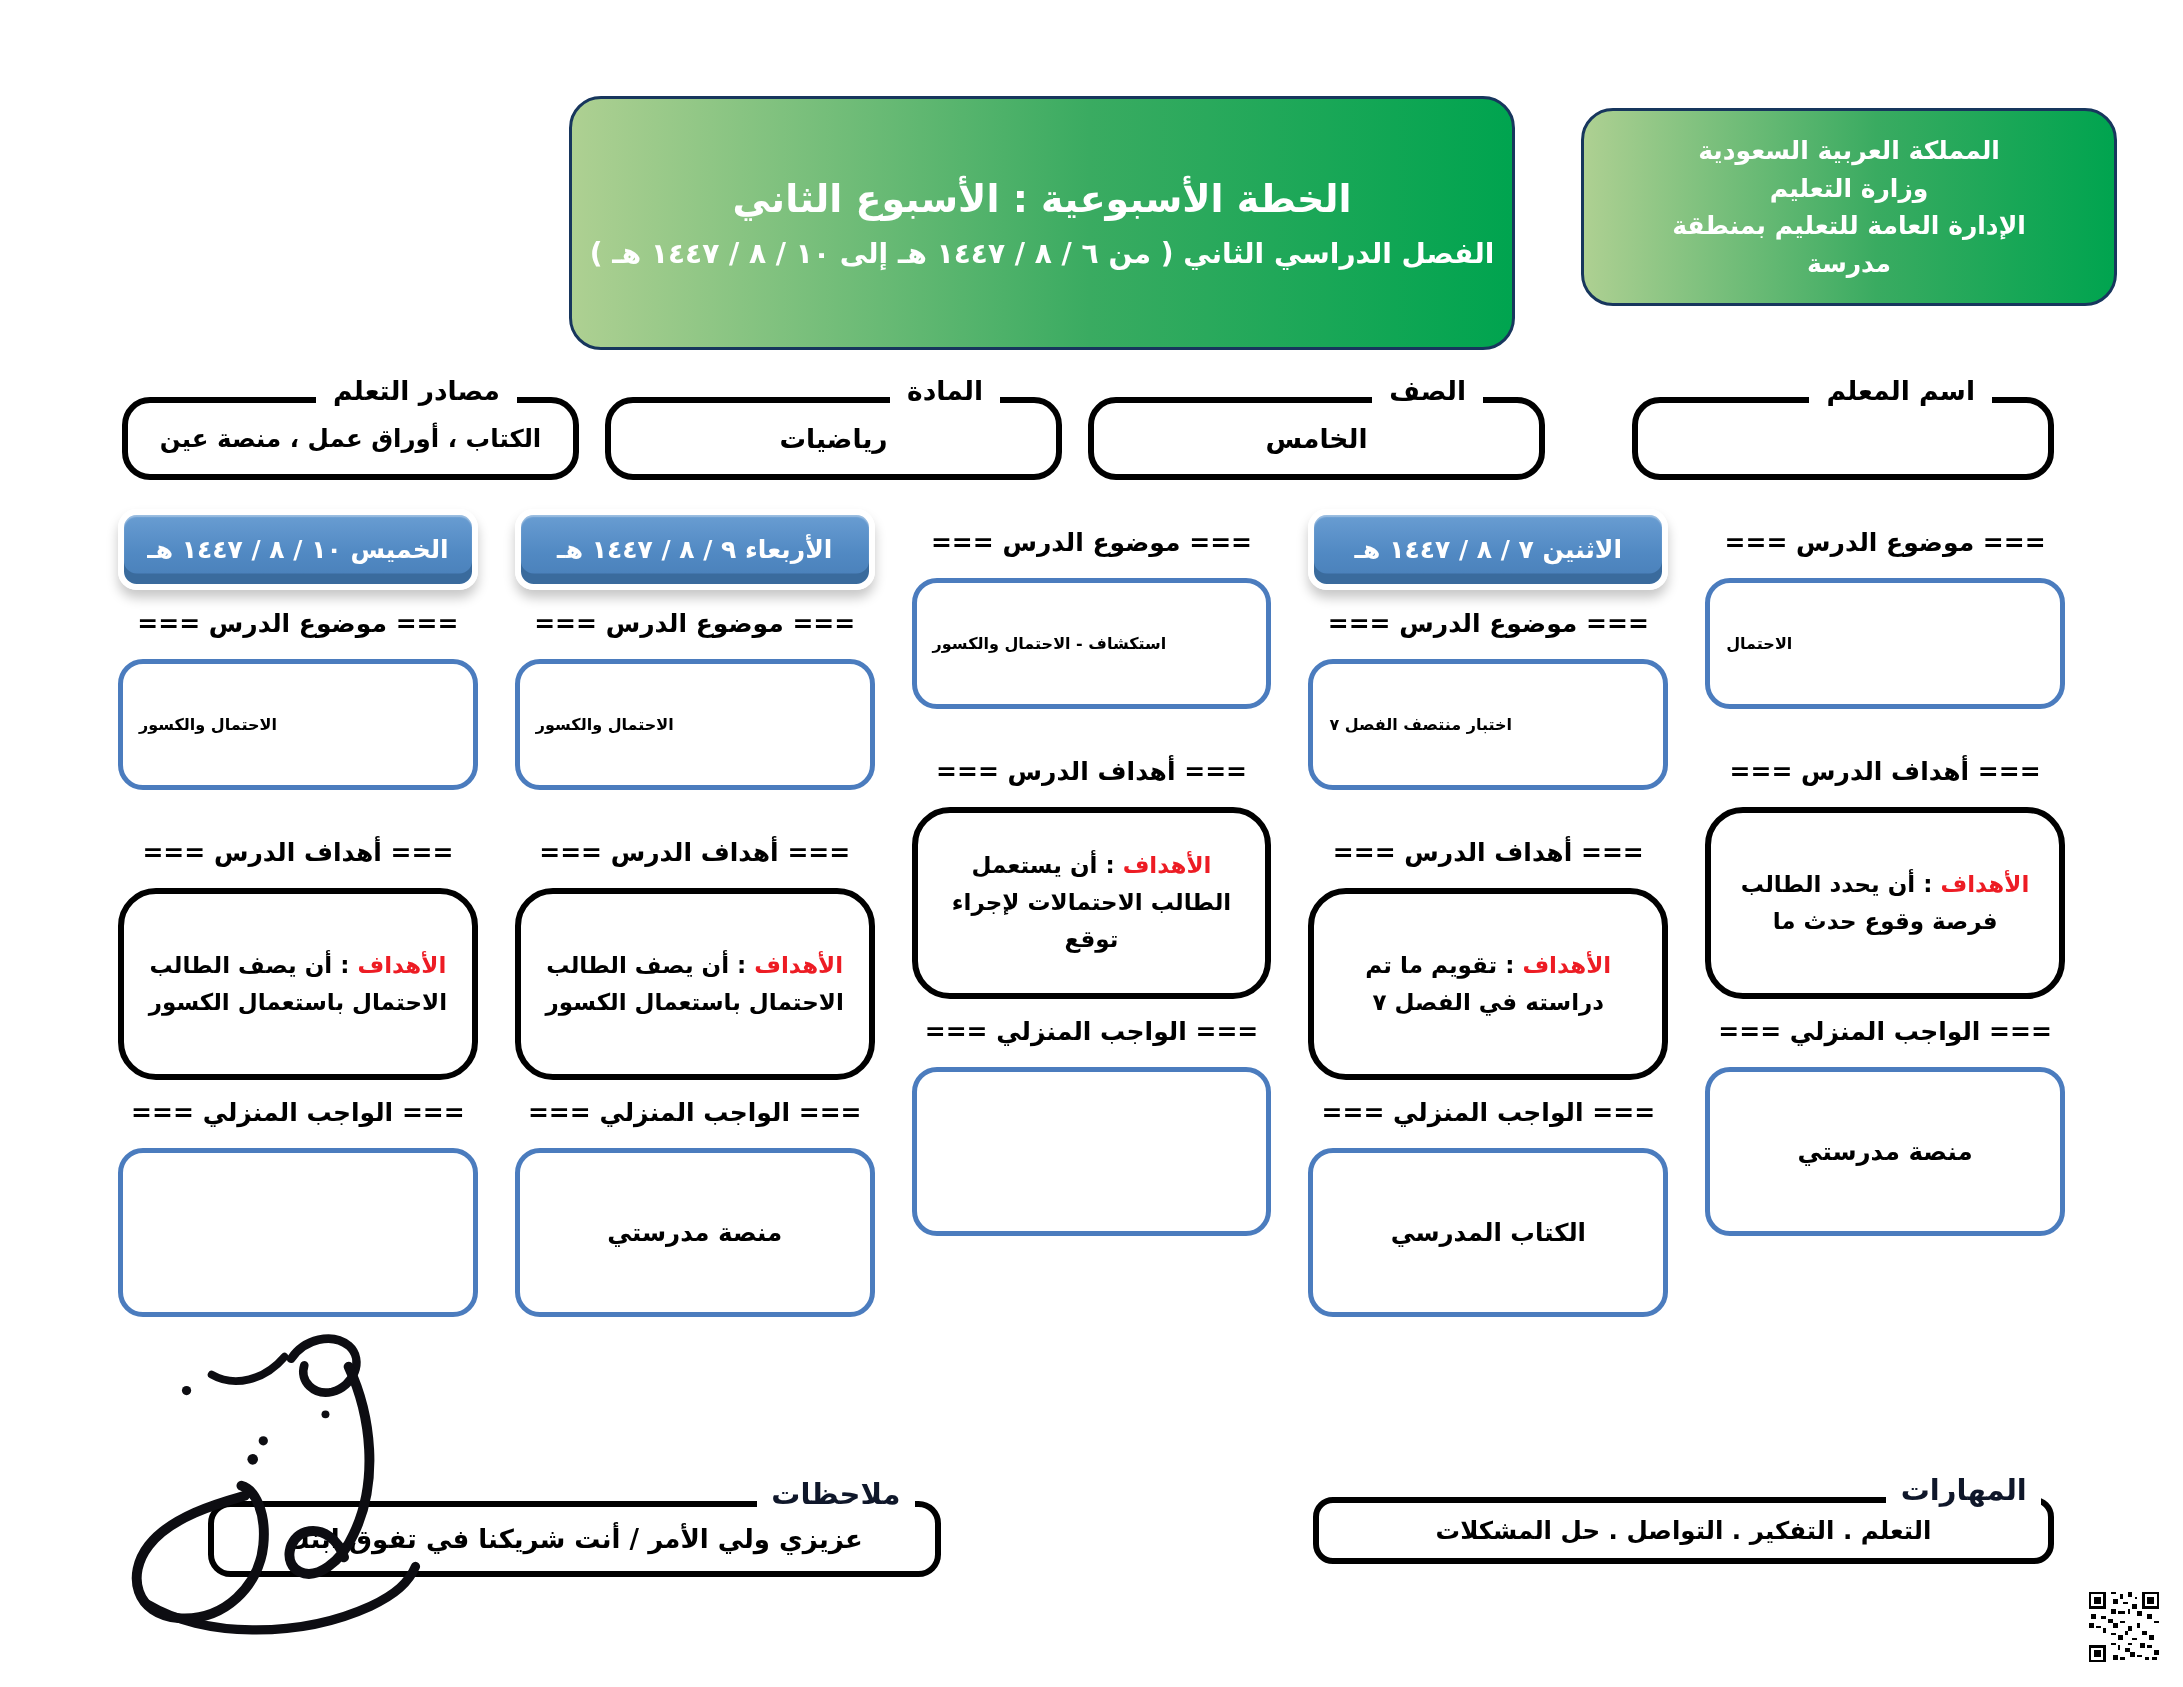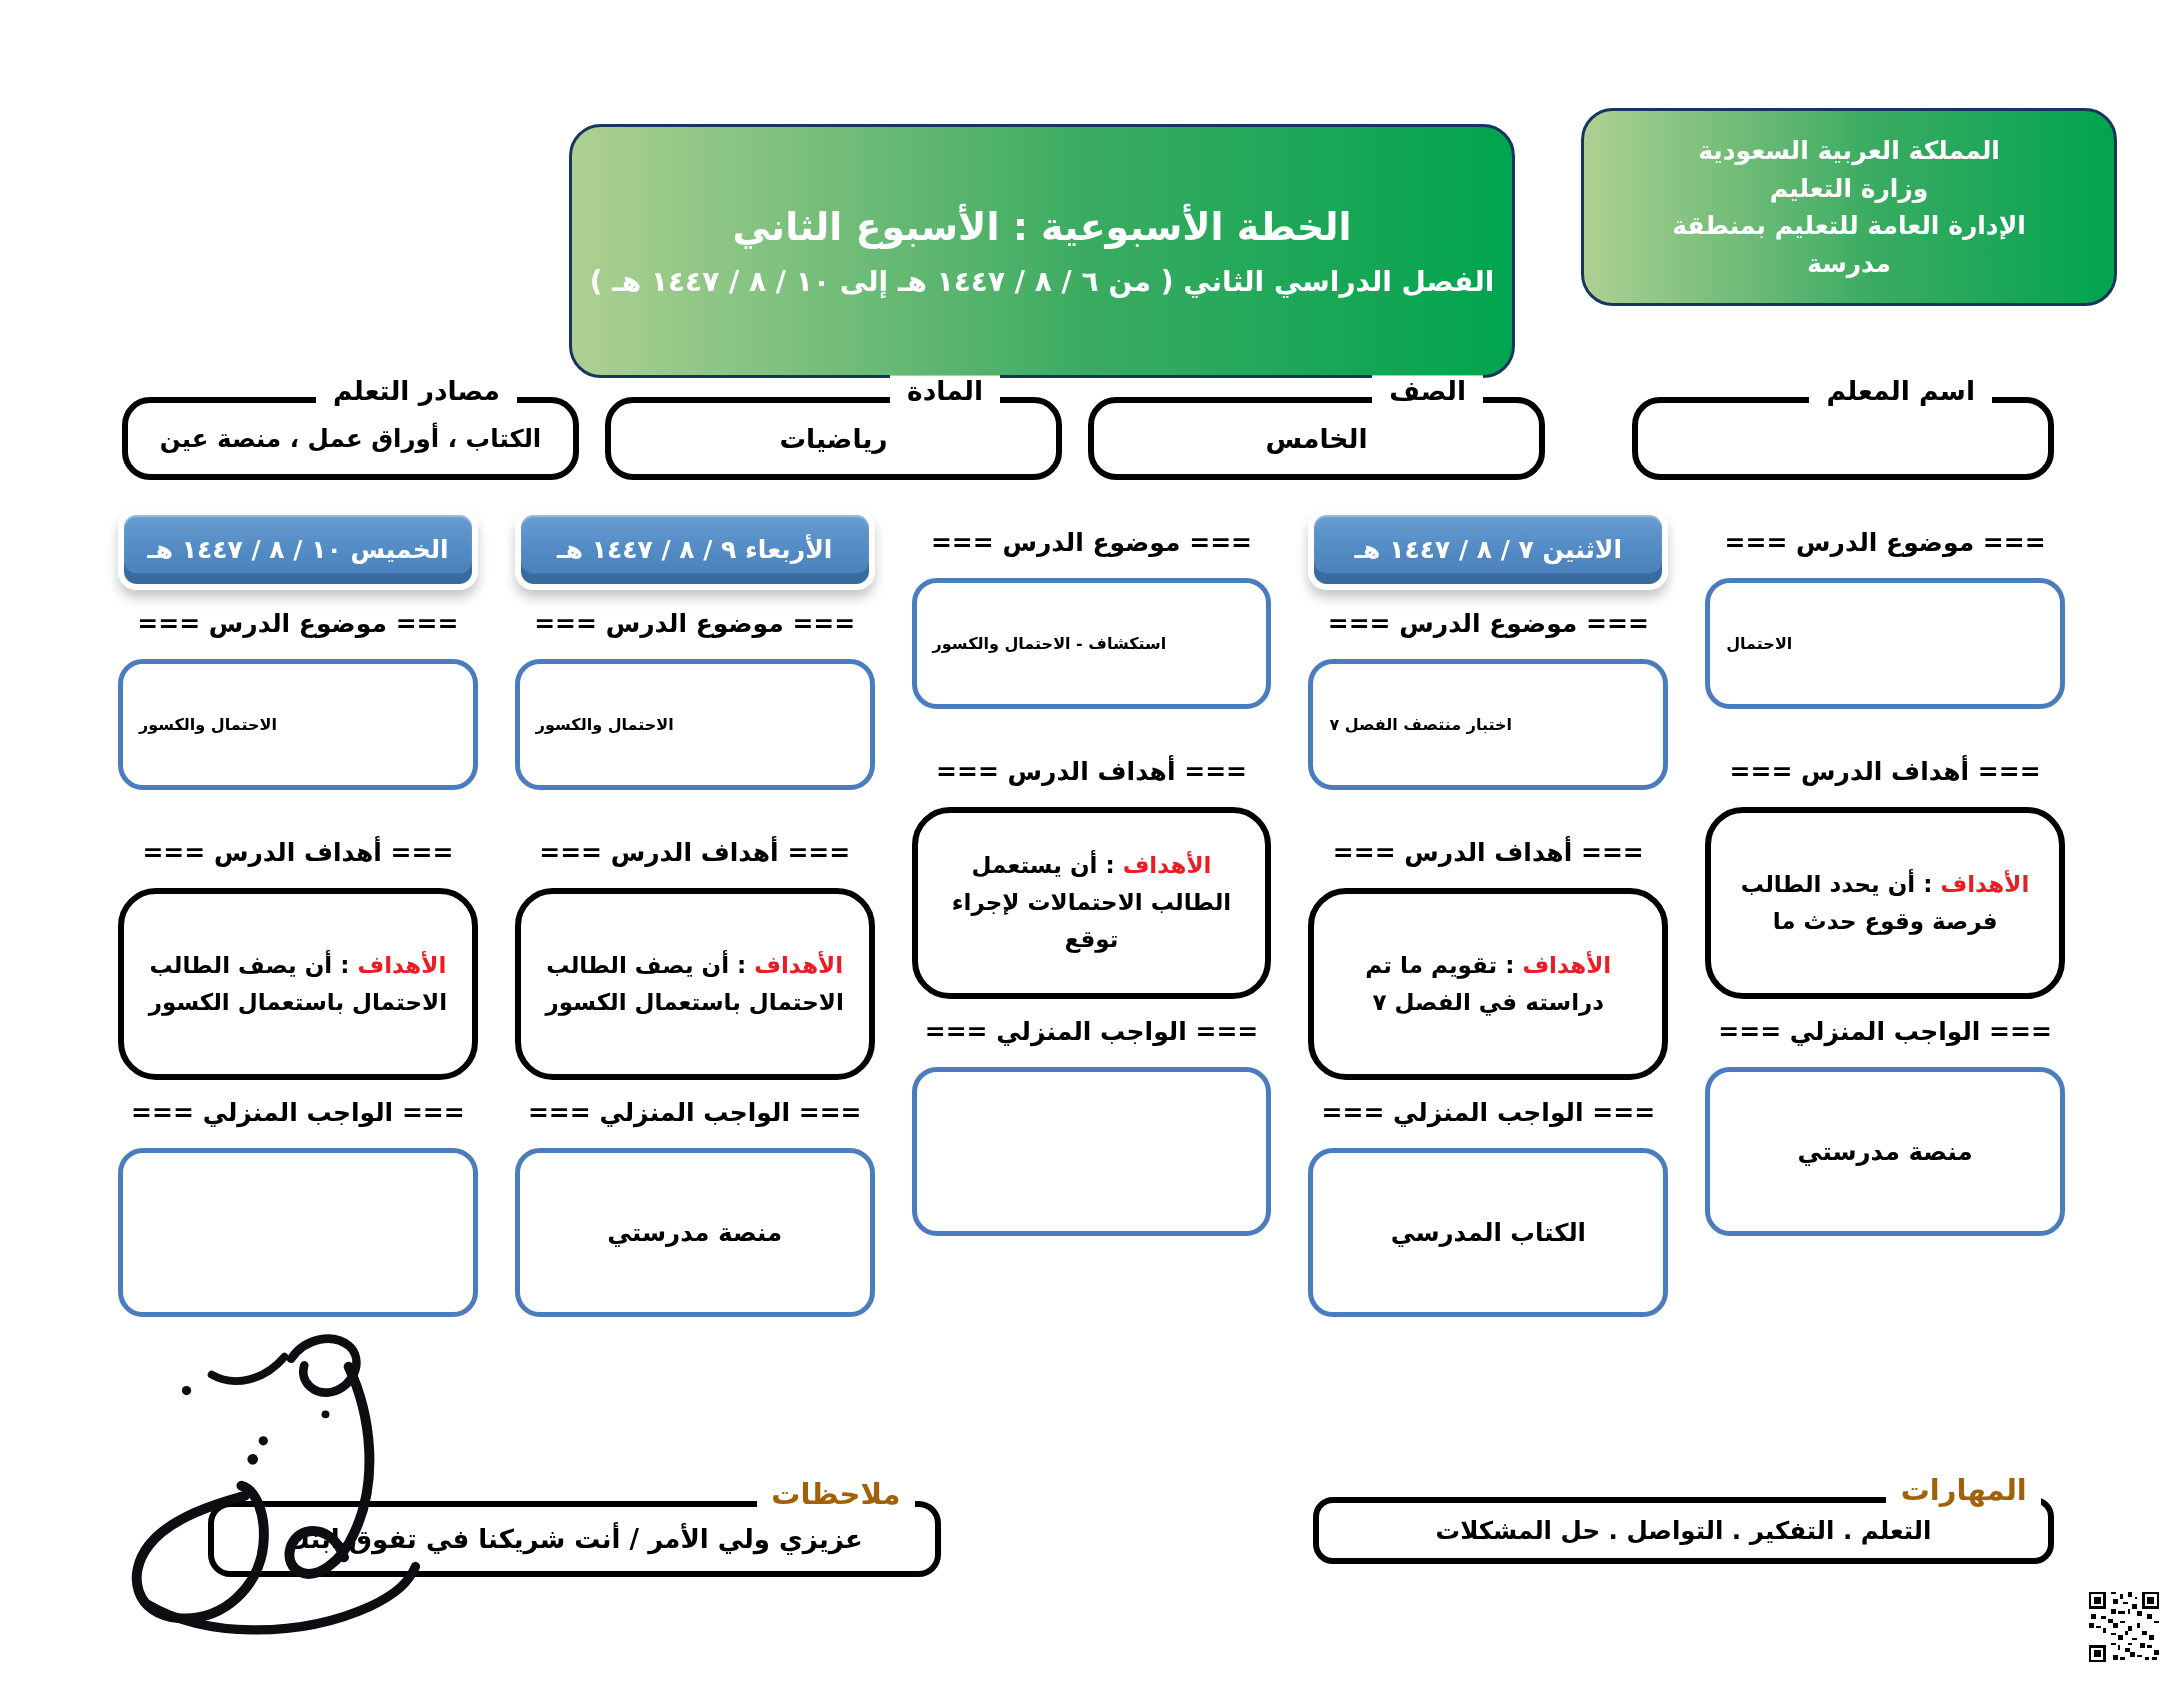--- a/index.html
+++ b/index.html
@@ -10,21 +10,21 @@
   }
   
   .green-box{
     position:absolute;box-sizing:border-box;
     background:linear-gradient(to right,#aed092 0%,#3aab61 55%,#00a44f 100%);
     border:3.3px solid #17365d;border-radius:32px;
     color:#fff;font-weight:bold;text-align:center;
     display:flex;flex-direction:column;justify-content:center;align-items:center;
   }
   .ministry-box{top:108px;right:66px;width:536px;height:198px;font-size:25px;line-height:1.5;}
-  .title-box{top:124px;right:668px;width:946px;height:254px;gap:16px;}
+  .title-box{top:96px;right:668px;width:946px;height:254px;gap:16px;}
   .plan-title{font-size:38px;font-weight:bold;}
   .plan-subtitle{font-size:28px;font-weight:bold;}
   
   .info-field{
     position:absolute;top:397px;height:83px;box-sizing:border-box;
     border:6px solid #000;border-radius:28px;background:#fff;
     display:flex;align-items:center;justify-content:center;
     font-weight:bold;font-size:26.5px;
   }
   .f-teacher{right:129px;width:422px;}
@@ -63,21 +63,21 @@
   .red{color:#ed1c24;}
   
   .foot-box{
     position:absolute;box-sizing:border-box;border:6px solid #000;background:#fff;
     display:flex;align-items:center;justify-content:center;font-weight:bold;
   }
   .skills-box{top:1497px;right:129px;width:741px;height:67px;border-radius:20px;font-size:24.5px;}
   .notes-box{top:1501px;right:1242px;width:733px;height:76px;border-radius:22.5px;font-size:26px;}
   .foot-label{
     position:absolute;top:-6px;transform:translateY(-70%);
-    background:#fff;padding:0 14.6px;color:#a16207;font-size:29px;font-weight:bold;white-space:nowrap;
+    background:#fff;padding:0 14.6px;color:#0f172a;font-size:29px;font-weight:bold;white-space:nowrap;
   }
   .skills-label{right:6.6px;}
   .notes-label{right:20px;}
   
   .signature{position:absolute;top:1327px;left:86px;width:344px;height:311px;z-index:6;pointer-events:none;}
   .qr{position:absolute;top:1592px;left:2089px;width:70px;height:70px;}
 </style>
 </head>
 <body>
 

